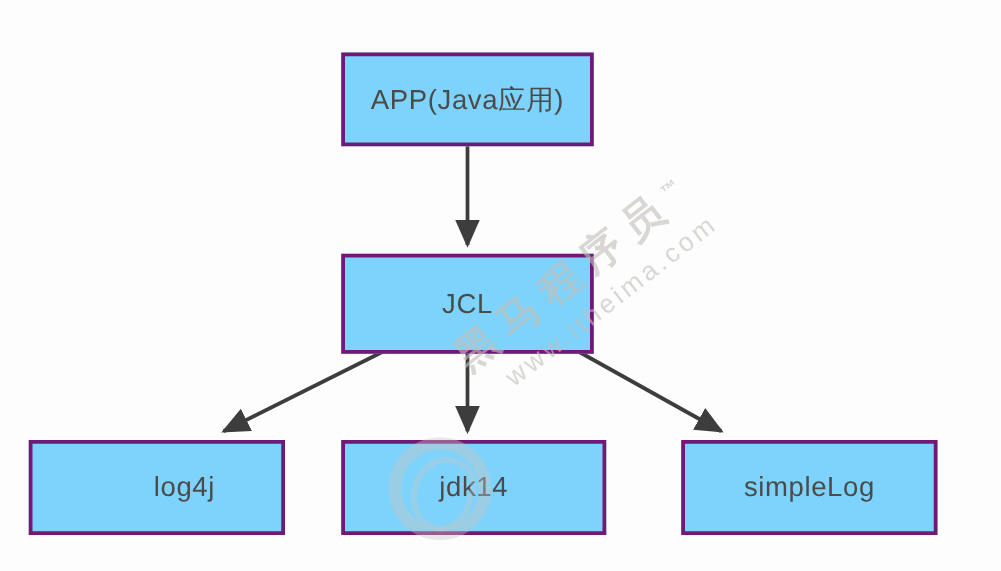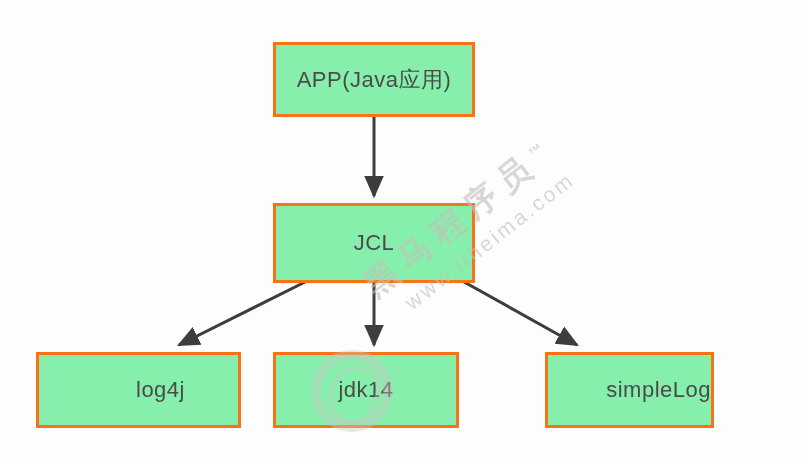--- a/index.html
+++ b/index.html
@@ -19,35 +19,35 @@
     position: absolute;
     left: 0;
     top: 0;
     width: 801px;
     height: 457px;
     z-index: 1;
   }
   .node {
     position: absolute;
     box-sizing: border-box;
-    background: #86efac;
-    border: 3px solid #f97316;
+    background: #7dd3fc;
+    border: 3px solid #701a75;
     display: flex;
     align-items: center;
     justify-content: center;
     font-size: 22px;
     color: #4b4b4b;
     letter-spacing: 0.5px;
     z-index: 2;
   }
   .node-app      { left: 273px; top: 42px;  width: 202px; height: 75px; }
   .node-jcl      { left: 273px; top: 203px; width: 202px; height: 80px; }
-  .node-log4j    { left: 36px;  top: 352px; width: 205px; height: 76px; padding-left: 44px; }
-  .node-jdk14    { left: 273px; top: 352px; width: 186px; height: 76px; }
-  .node-simplelog{ left: 545px; top: 352px; width: 169px; height: 76px; justify-content: flex-end; }
+  .node-log4j    { left: 23px;  top: 352px; width: 205px; height: 76px; padding-left: 44px; }
+  .node-jdk14    { left: 273px; top: 352px; width: 212px; height: 76px; }
+  .node-simplelog{ left: 545px; top: 352px; width: 205px; height: 76px; }
 
   
   .watermark-text {
     position: absolute;
     left: 300px;
     top: 195px;
     width: 330px;
     transform: rotate(-38deg);
     transform-origin: center center;
     z-index: 3;

